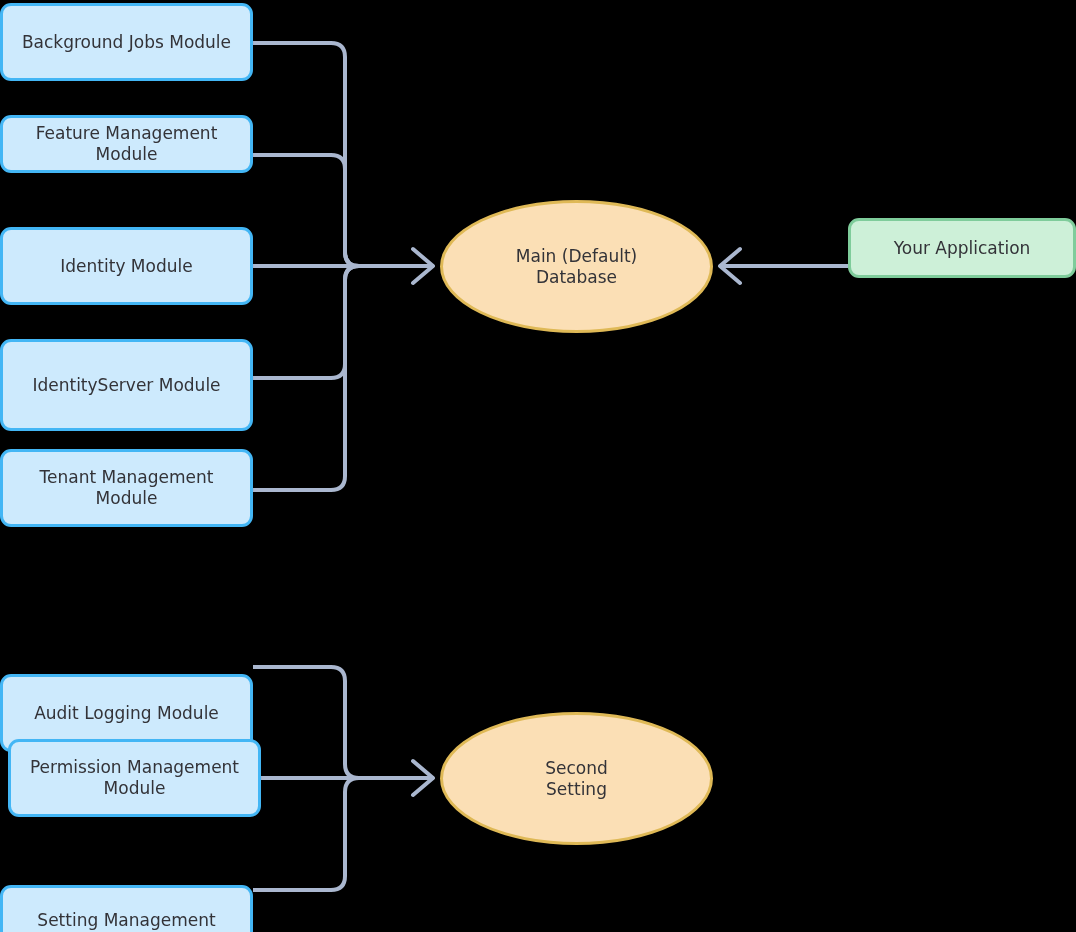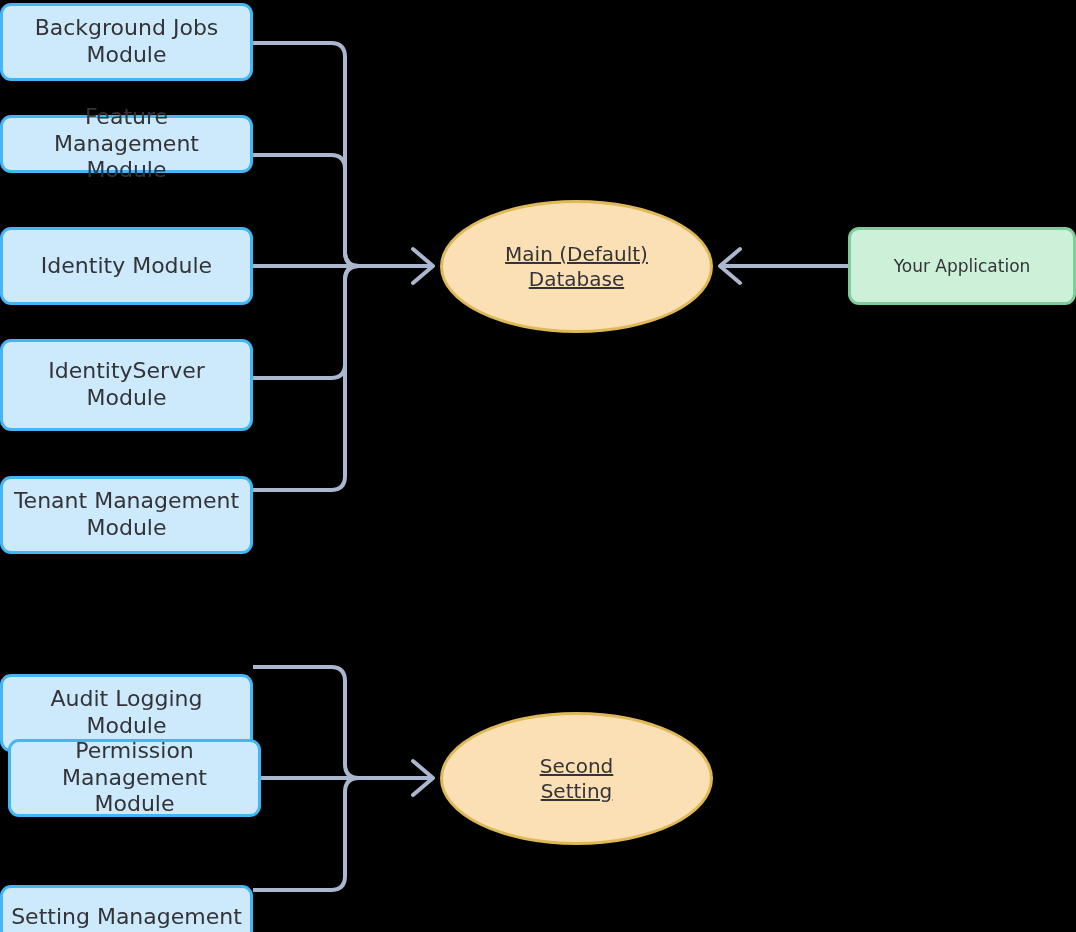--- a/index.html
+++ b/index.html
@@ -39,37 +39,36 @@
   .node-label {
     display: block;
     padding: 0 8px;
     white-space: pre-line;
   }
   .module-box {
     background: #cdeafd;
     border: 3px solid #43b6f5;
     border-radius: 11px;
     color: #333338;
-    font-size: 22px;
+    font-size: 17px;
     box-shadow: 0 1px 2px rgba(0,0,0,0.10);
   }
   .app-box {
     background: #cdf0d8;
     border: 3px solid #7fcc9b;
     border-radius: 11px;
     color: #333338;
     font-size: 17px;
   }
   .db-ellipse {
     background: #fbdfb5;
     border: 3px solid #dfb956;
     border-radius: 50%;
     color: #333338;
-    font-size: 20px;
-    text-decoration: underline;
+    font-size: 17px;
   }
 </style>
 </head>
 <body>
 
 <div id="diagram-canvas">
 
   <svg id="edge-layer" viewBox="0 0 1076 932" width="1076" height="932" xmlns="http://www.w3.org/2000/svg">
 
     <g fill="none" stroke="#aab7cf" stroke-width="4" stroke-linecap="butt" stroke-linejoin="round">
@@ -113,31 +112,31 @@
   </div>
 
   <div class="node module-box" style="left:0px; top:227px; width:253px; height:78px;">
     <span class="node-label">Identity Module</span>
   </div>
 
   <div class="node module-box" style="left:0px; top:339px; width:253px; height:92px;">
     <span class="node-label">IdentityServer Module</span>
   </div>
 
-  <div class="node module-box" style="left:0px; top:476px; width:253px; height:78px;">
+  <div class="node module-box" style="left:0px; top:449px; width:253px; height:78px;">
     <span class="node-label">Tenant Management
 Module</span>
   </div>
 
   <div class="node db-ellipse" style="left:440px; top:200px; width:273px; height:133px;">
     <span class="node-label">Main (Default)
 Database</span>
   </div>
 
-  <div class="node app-box" style="left:848px; top:227px; width:228px; height:78px;">
+  <div class="node app-box" style="left:848px; top:218px; width:228px; height:60px;">
     <span class="node-label">Your Application</span>
   </div>
 
   <div class="node module-box" style="left:0px; top:627px; width:253px; height:78px;margin-top:47px;">
     <span class="node-label">Audit Logging Module</span>
   </div>
 
   <div class="node module-box" style="left:8px; top:739px; width:253px; height:78px;">
     <span class="node-label">Permission Management
 Module</span>

